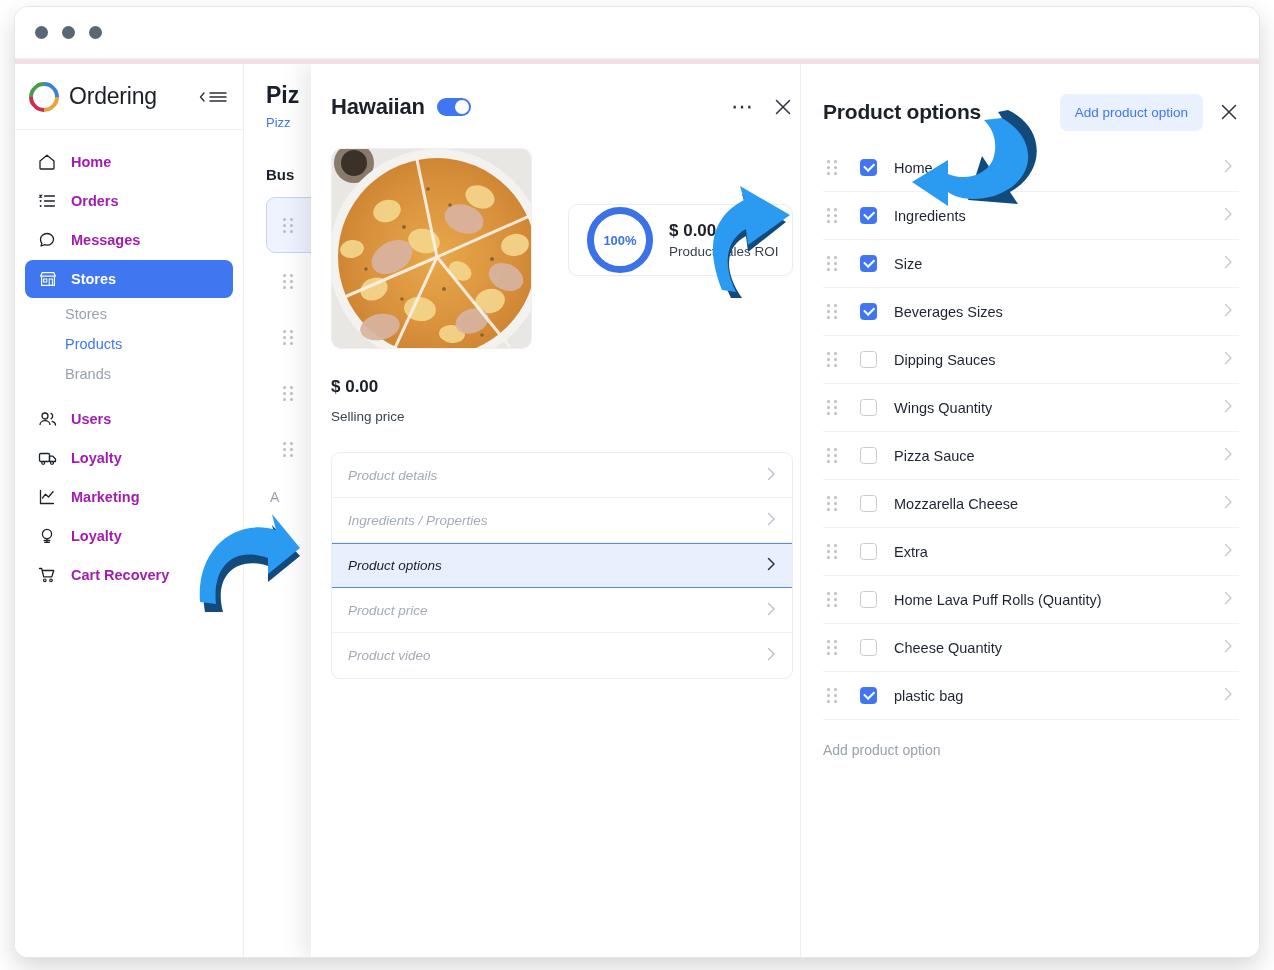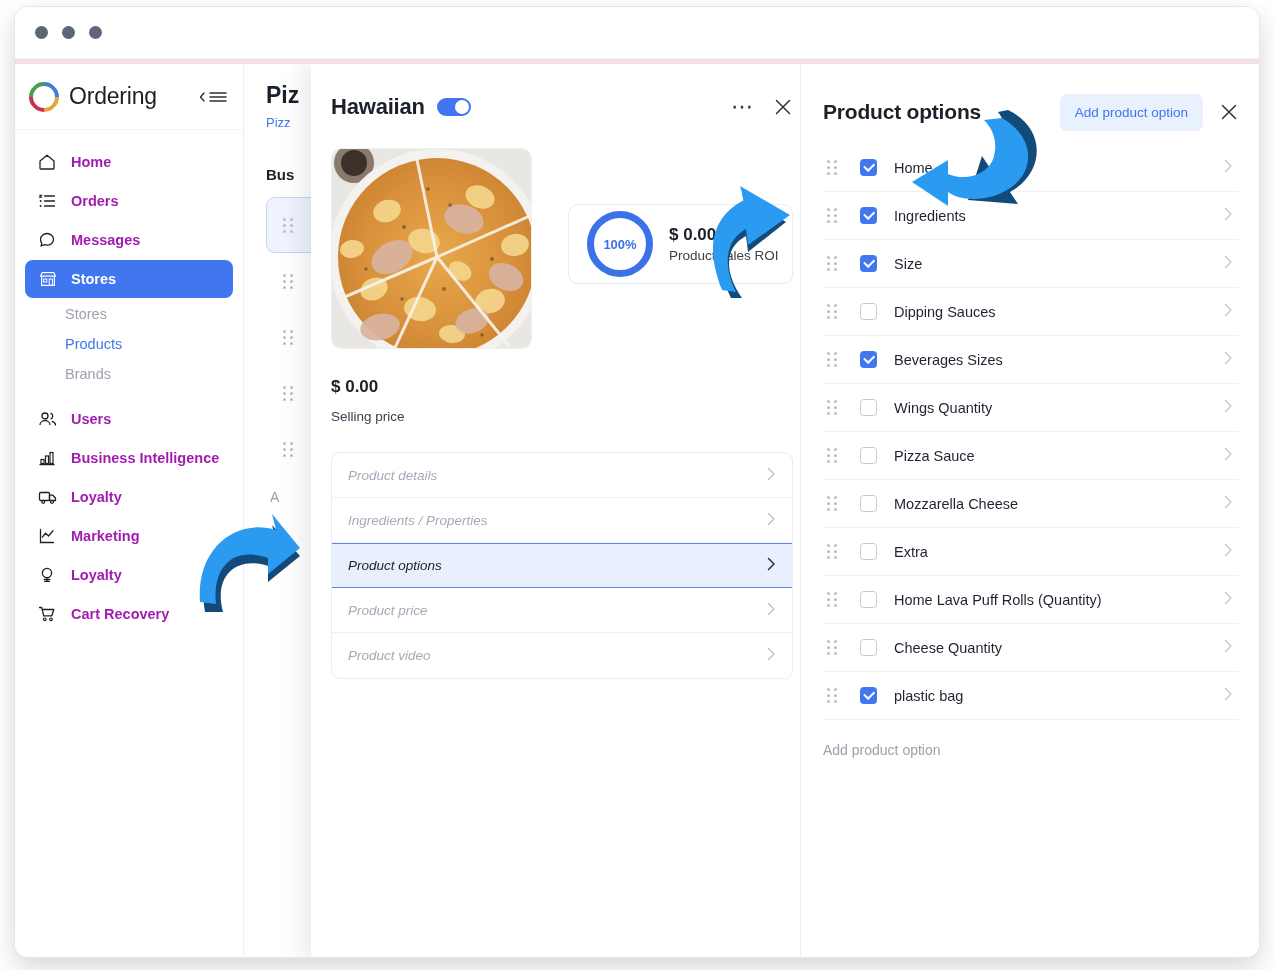--- a/index.html
+++ b/index.html
@@ -131,21 +131,21 @@
   .xbtn { cursor: pointer; display: flex; }
 
   .prodrow { display: flex; margin-top: 22px; }
   .prodimg {
     width: 201px; height: 201px; border-radius: 10px;
     overflow: hidden; flex: 0 0 auto; position: relative;
     border: 1px solid #efefef;
   }
   .roi-card {
     margin-left: 36px; margin-top: 56px;
-    width: 229px; height: 80px;
+    width: 229px; height: 72px;
     border: 1px solid #e9ecf1; border-radius: 10px;
     background: #fff; display: flex; align-items: center; padding-left: 18px;
     box-shadow: 0 1px 2px rgba(0,0,0,0.03);
   }
   .ring {
     width: 66px; height: 66px; border-radius: 50%;
     border: 7px solid #3b72e8;
     display: flex; align-items: center; justify-content: center;
     flex: 0 0 auto;
   }
@@ -311,31 +311,20 @@
           <span class="ico">
             <svg width="20" height="18" viewBox="0 0 20 18">
                 <circle cx="7" cy="6" r="3" stroke="#1c222b" stroke-width="1.3" fill="none"></circle>
                 <path d="M2 15c0-2.6 2.2-4.3 5-4.3s5 1.7 5 4.3" stroke="#1c222b" stroke-width="1.3" fill="none"></path>
                 <path d="M13 3.4a3 3 0 0 1 0 5.4M14.2 11.3c2 0.6 3.3 2 3.3 3.7" stroke="#1c222b" stroke-width="1.3" fill="none" stroke-linecap="round"></path>
               </svg>
           </span>
           <span>Users</span>
         </div>
 
-        <div class="navitem">
-          <span class="ico">
-            <svg width="18" height="18" viewBox="0 0 18 18">
-                <path d="M2 15.5h14" stroke="#1c222b" stroke-width="1.3" stroke-linecap="round"></path>
-                <rect x="3" y="10.5" width="3" height="4" stroke="#1c222b" stroke-width="1.2" fill="none"></rect>
-                <rect x="7.5" y="7" width="3" height="7.5" stroke="#1c222b" stroke-width="1.2" fill="none"></rect>
-                <rect x="12" y="3.5" width="3" height="11" stroke="#1c222b" stroke-width="1.2" fill="none"></rect>
-              </svg>
-          </span>
-          <span>Business Intelligence</span>
-        </div>
 
         <div class="navitem">
           <span class="ico">
             <svg width="20" height="18" viewBox="0 0 20 18">
                 <rect x="1.5" y="4.5" width="10" height="8" rx="1.3" stroke="#1c222b" stroke-width="1.3" fill="none"></rect>
                 <path d="M11.5 7.2h3.3l2.7 2.8v2.5h-6z" stroke="#1c222b" stroke-width="1.3" fill="none" stroke-linejoin="round"></path>
                 <circle cx="5.2" cy="13.8" r="1.5" stroke="#1c222b" stroke-width="1.2" fill="none"></circle>
                 <circle cx="14" cy="13.8" r="1.5" stroke="#1c222b" stroke-width="1.2" fill="none"></circle>
               </svg>
           </span>
@@ -616,37 +605,37 @@
           </div>
           <div class="optrow">
             <span class="dragdots">
               <span></span>
               <span></span>
               <span></span>
               <span></span>
               <span></span>
               <span></span>
             </span>
+            <span class="cbx on"></span>
+            <span class="optlabel">Beverages Sizes</span>
+            <span class="chev"><svg width="9" height="14" viewBox="0 0 9 14">
+                <path d="M1.5 1.5 L7 7 L1.5 12.5" stroke="#c2c8d2" stroke-width="1.4" fill="none" stroke-linecap="round" stroke-linejoin="round"></path>
+              </svg></span>
+          </div>
+          <div class="optrow">
+            <span class="dragdots">
+              <span></span>
+              <span></span>
+              <span></span>
+              <span></span>
+              <span></span>
+              <span></span>
+            </span>
             <span class="cbx"></span>
             <span class="optlabel">Dipping Sauces</span>
-            <span class="chev"><svg width="9" height="14" viewBox="0 0 9 14">
-                <path d="M1.5 1.5 L7 7 L1.5 12.5" stroke="#c2c8d2" stroke-width="1.4" fill="none" stroke-linecap="round" stroke-linejoin="round"></path>
-              </svg></span>
-          </div>
-          <div class="optrow">
-            <span class="dragdots">
-              <span></span>
-              <span></span>
-              <span></span>
-              <span></span>
-              <span></span>
-              <span></span>
-            </span>
-            <span class="cbx on"></span>
-            <span class="optlabel">Beverages Sizes</span>
             <span class="chev"><svg width="9" height="14" viewBox="0 0 9 14">
                 <path d="M1.5 1.5 L7 7 L1.5 12.5" stroke="#c2c8d2" stroke-width="1.4" fill="none" stroke-linecap="round" stroke-linejoin="round"></path>
               </svg></span>
           </div>
           <div class="optrow">
             <span class="dragdots">
               <span></span>
               <span></span>
               <span></span>
               <span></span>

